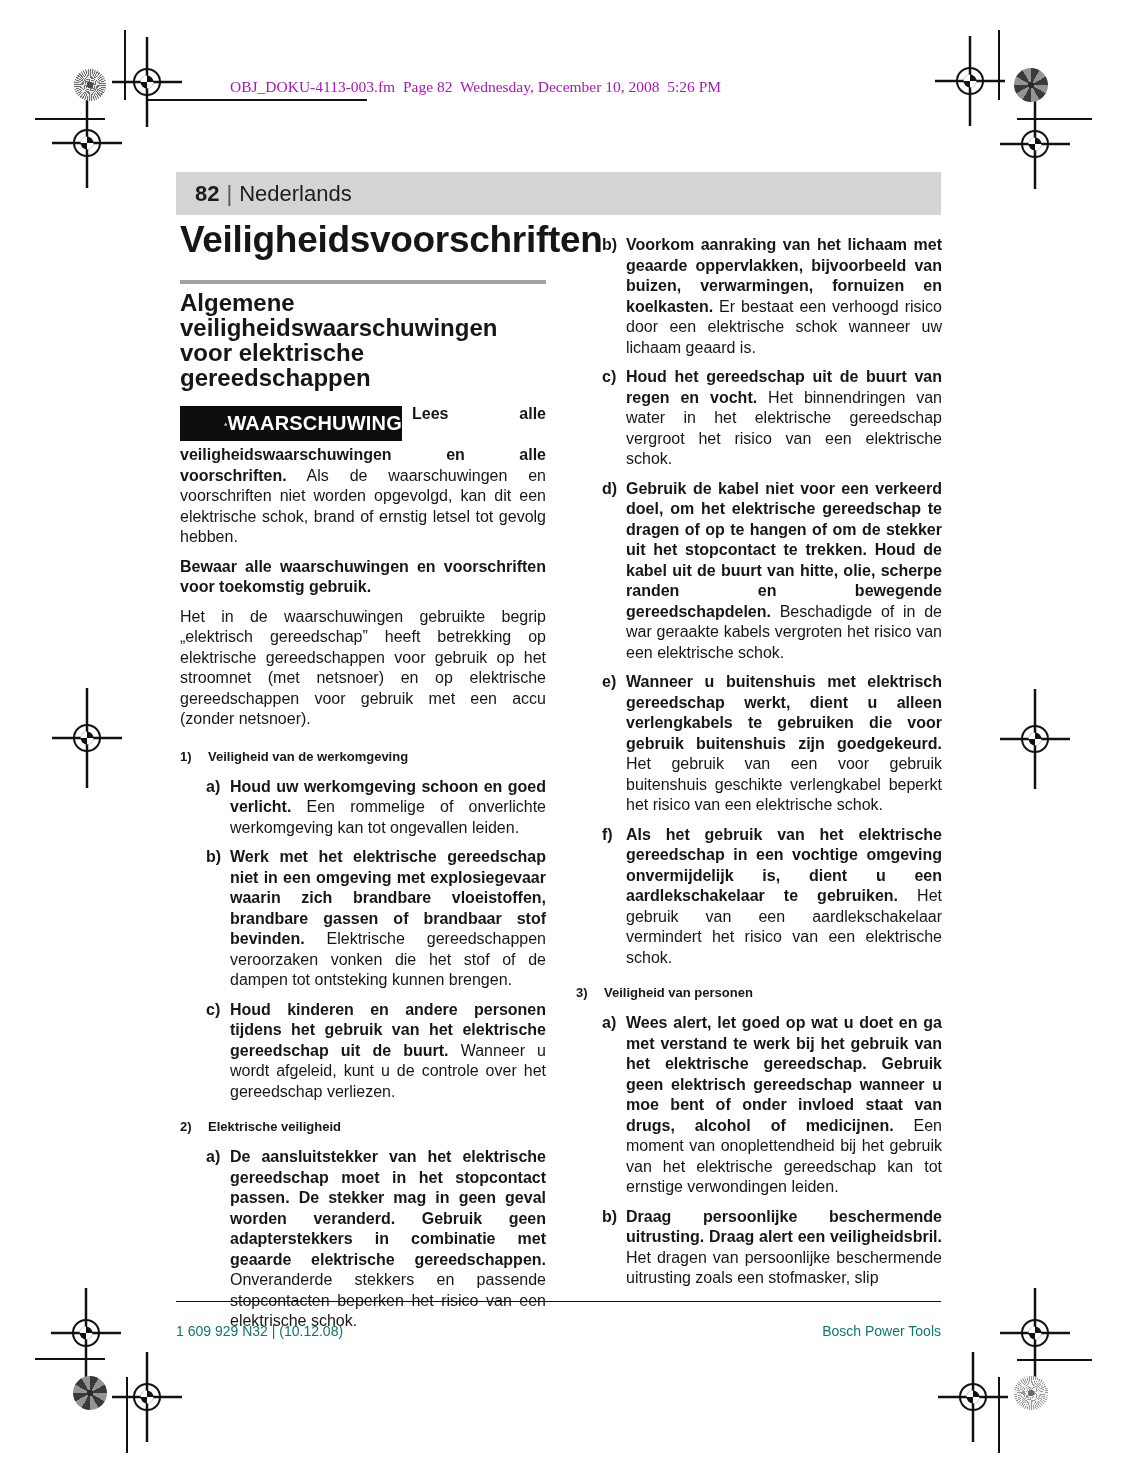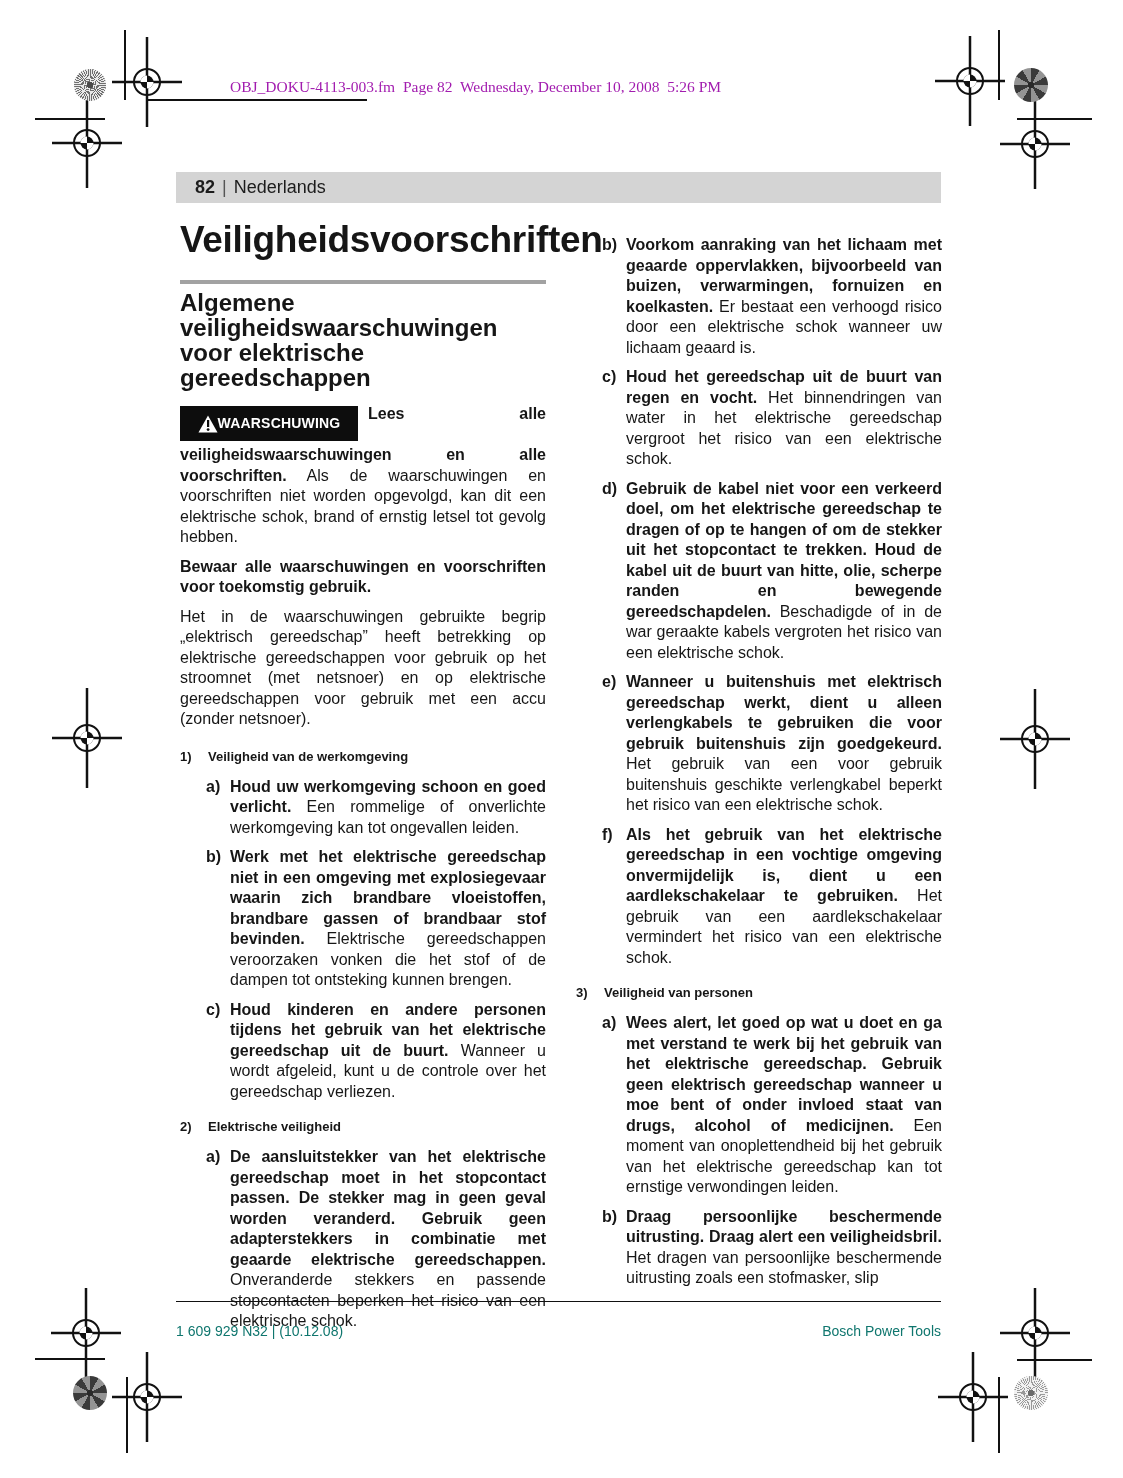--- a/index.html
+++ b/index.html
@@ -18,42 +18,42 @@
   .burst-b{background:radial-gradient(circle,#2a2a2a 0 3px,rgba(0,0,0,0) 3px),
            repeating-conic-gradient(#3a3a3a 0deg 30deg,#949494 30deg 60deg);}
   .burst-c{background:radial-gradient(circle,#6a6a6a 0 3px,rgba(0,0,0,0) 3px),
            repeating-conic-gradient(#9a9a9a 0deg 3deg,#f1f1f1 3deg 8deg);}
   
   .doc-header{
     position:absolute;left:230px;top:78px;font-family:"Liberation Serif",serif;
     font-size:15.5px;color:#a21caf;white-space:pre;
   }
   .page-bar{
-    position:absolute;left:176px;top:172px;width:765px;height:31px;
+    position:absolute;left:176px;top:172px;width:765px;height:43px;
     background:#d4d4d4;display:flex;align-items:center;box-sizing:border-box;
-    padding-left:19px;font-size:18px;color:#1c1c1c;
+    padding-left:19px;font-size:22px;color:#1c1c1c;
   }
   .page-bar .num{font-weight:bold;margin-right:7px;}
   .page-bar .sep{color:#555;margin-right:7px;font-weight:300;}
   .doc-footer{
     position:absolute;left:176px;top:1301px;width:765px;border-top:1.5px solid #111;
     display:flex;justify-content:space-between;padding-top:21px;font-size:14px;color:#0f766e;
   }
   
   .col{position:absolute;width:366px;font-size:16px;line-height:20.5px;text-align:justify;}
   .col-left{left:180px;top:224px;}
   .col-right{left:576px;top:235px;}
   .doc-title{font-size:37px;line-height:32px;font-weight:bold;letter-spacing:-0.3px;margin:0 0 24px 0;text-align:left;}
   .rule{height:4px;background:#a2a2a2;margin:0 0 6px 0;}
   .section-heading{font-size:24px;line-height:25px;font-weight:bold;margin:0 0 14px 0;text-align:left;}
   .warn-para{margin:0 0 9px 0;}
   .warn-box{
     float:left;width:178px;height:35px;background:#0d0d0d;color:#fff;
     display:flex;align-items:center;justify-content:center;
-    font-weight:bold;font-size:14px;letter-spacing:0.2px;margin:2px 10px 4px 0;
+    font-weight:bold;font-size:20px;letter-spacing:0.2px;margin:2px 10px 4px 0;padding-left:44px;
   }
   .warn-box svg{display:block;}
   p.bold-note{font-weight:bold;margin:0 0 9px 0;}
   p.intro{margin:0 0 16px 0;}
   .group{margin:0 0 0 0;}
   .group + .group{margin-top:12px;}
   .group-heading{font-size:13px;line-height:21px;font-weight:bold;margin:14px 0 10px 0;text-align:left;}
   .group-heading:empty{display:none;}
   .g-label{display:inline-block;width:28px;}
   .items{padding-left:26px;}

